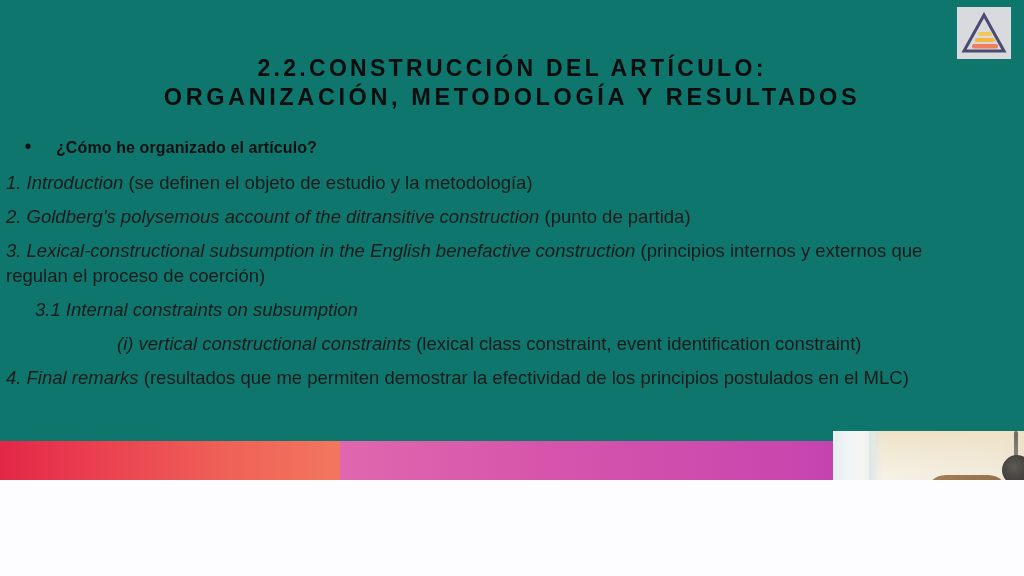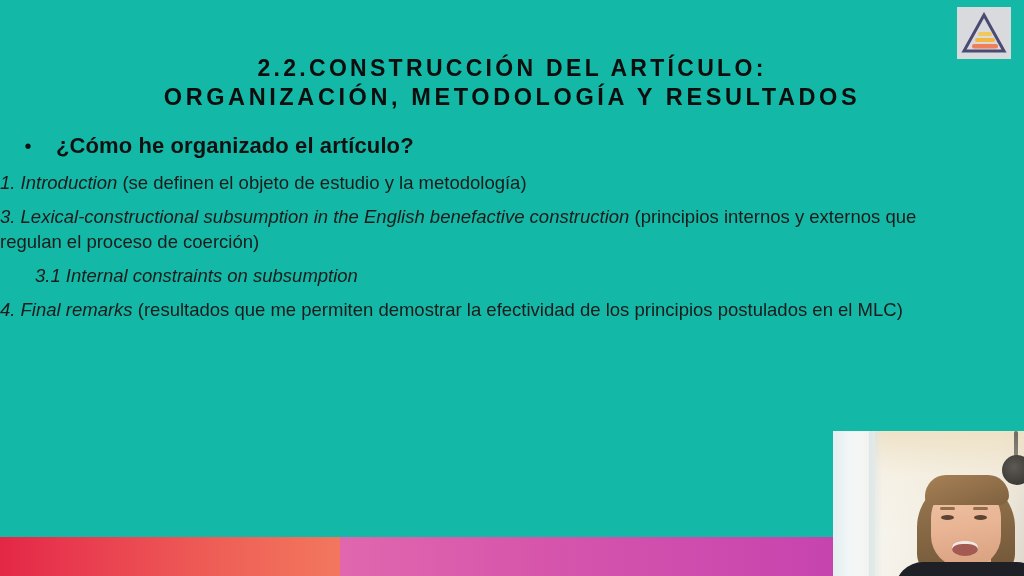--- a/index.html
+++ b/index.html
@@ -7,22 +7,22 @@
   html,body { width:1024px; height:576px; overflow:hidden; }
   body {
     background:#fdfcfe;
     font-family:"Liberation Sans", sans-serif;
     position:relative;
   }
 
   #slide {
     position:absolute;
     left:0; top:0;
-    width:1024px; height:576px;
-    background:#14b8a6;
+    width:1024px; height:480px;
+    background:#0f766e;
     overflow:hidden;
   }
 
   
   #logo {
     position:absolute;
     right:13px; top:7px;
     width:54px; height:52px;
     background:#d8dade;
     display:flex; align-items:center; justify-content:center;
@@ -54,42 +54,42 @@
     align-items:baseline;
   }
   #question-bullet {
     width:56px;
     text-align:center;
     font-size:20px;
     color:#111;
     line-height:28px;
   }
   #question-text {
-    font-size:22px;
+    font-size:16px;
     font-weight:bold;
     color:#111;
     letter-spacing:.1px;
     line-height:28px;
   }
 
   
   #body {
     position:absolute;
     left:0; top:170px;
     width:1024px;
   }
   .item {
     font-size:18.5px;
     line-height:25px;
     color:#1b1b1b;
     margin-bottom:9px;
     padding-right:8px;
   }
   .item .it { font-style:italic; }
-  .lvl0 { }
+  .lvl0 { padding-left:6px; }
   .lvl1 { padding-left:35px; }
   .lvl2 { padding-left:117px; }
   .item.wrap { width:965px; }
 
   
   #bottom-bar {
     position:absolute;
     left:0; bottom:0;
     width:1024px; height:39px;
     display:flex;
@@ -204,22 +204,24 @@
     <span class="tline tline2">ORGANIZACIÓN, METODOLOGÍA Y RESULTADOS</span>
   </h1>
 
   <div id="question-row">
     <span id="question-bullet">•</span>
     <span id="question-text">¿Cómo he organizado el artículo?</span>
   </div>
 
   <div id="body">
       <p class="item lvl0"><span class="it">1. Introduction</span><span> (se definen el objeto de estudio y la metodología)</span></p>
+      <p class="item lvl0"><span class="it">2. Goldberg’s polysemous account of the ditransitive construction</span><span> (punto de partida)</span></p>
       <p class="item lvl0 wrap"><span class="it">3. Lexical-constructional subsumption in the English benefactive construction</span><span> (principios internos y externos que regulan el proceso de coerción)</span></p>
       <p class="item lvl1"><span class="it">3.1 Internal constraints on subsumption</span></p>
+      <p class="item lvl2"><span class="it">(i) vertical constructional constraints</span><span> (lexical class constraint, event identification constraint)</span></p>
       <p class="item lvl0 wrap"><span class="it">4. Final remarks</span><span> (resultados que me permiten demostrar la efectividad de los principios postulados en el MLC)</span></p>
     </div>
 
   <div id="bottom-bar">
     <div id="bar-seg-1"></div>
     <div id="bar-seg-2"></div>
   </div>
 
   <div id="webcam">
     <div class="wc-wall"></div>

